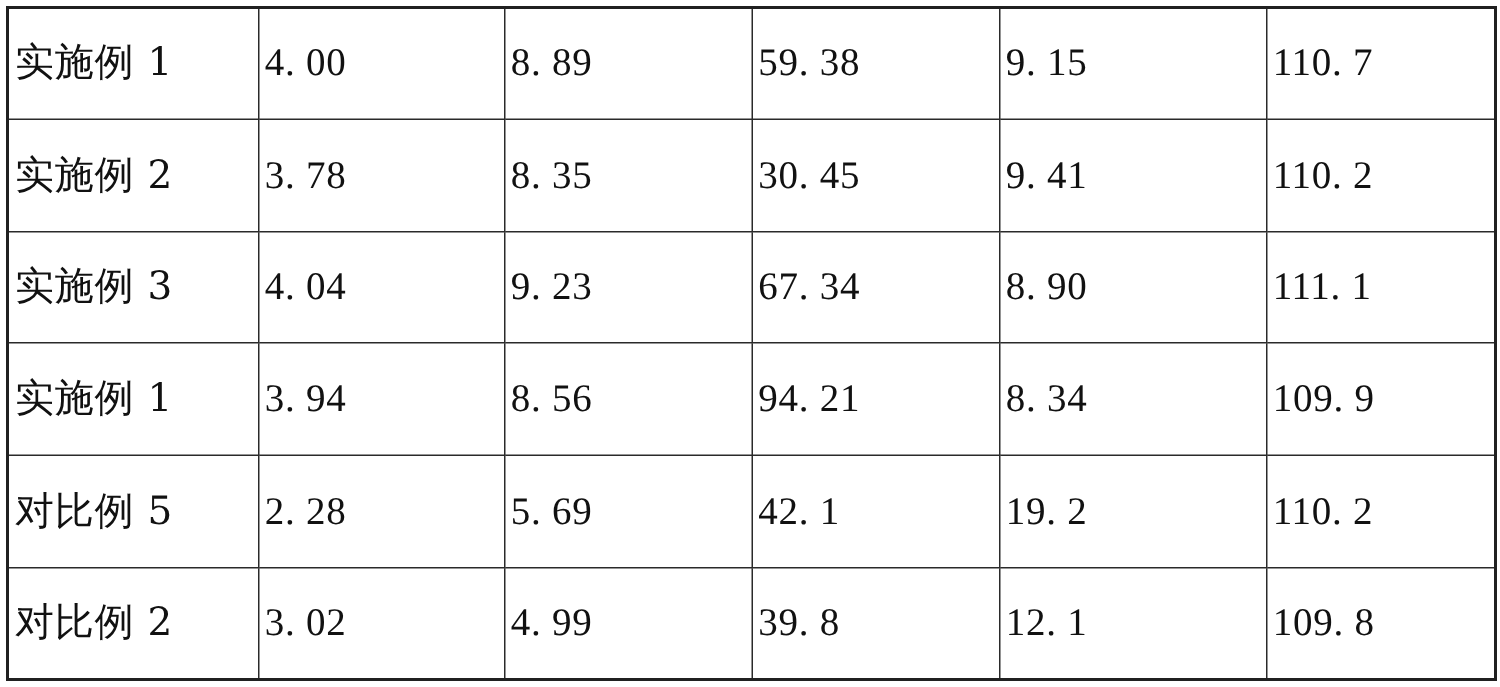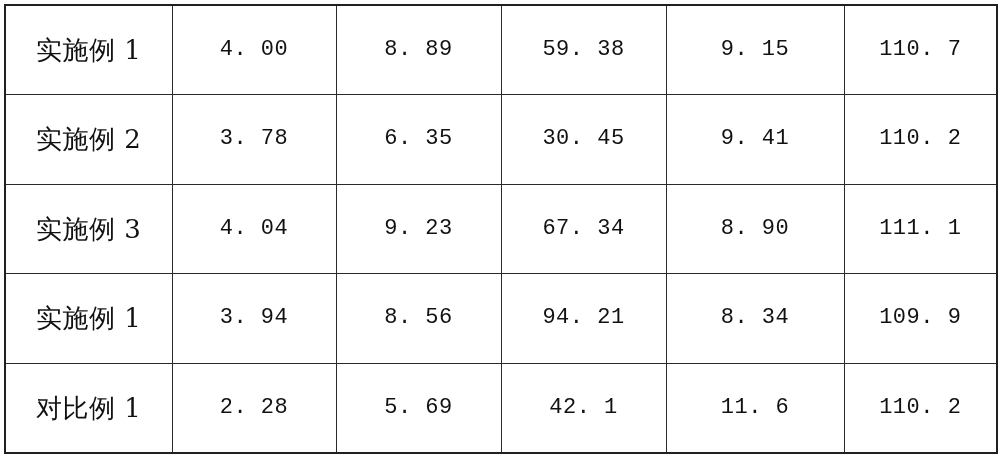--- a/index.html
+++ b/index.html
@@ -26,21 +26,20 @@
     top: 4px;
     width: 992px;
     height: 450px;
     border-collapse: collapse;
     table-layout: fixed;
     border: 2px solid #202020;
   }
   .data-table td {
     border: 1px solid #2a2a2a;
     padding: 16px 4px;
-    text-align: center;
     vertical-align: middle;
     font-size: 25px;
     line-height: 1.1;
     color: #111111;
     white-space: nowrap;
     overflow: hidden;
   }
   .data-table tr {
     height: 64.2px;
   }
@@ -51,22 +50,22 @@
   col.c3 { width: 165px; }
   col.c4 { width: 178px; }
   col.c5 { width: 153px; }
 
   td.label-cell {
     font-family: "DejaVu Serif", "Liberation Serif", serif;
     font-size: 26px;
     letter-spacing: 0.5px;
   }
   td.num-cell {
-    font-family: Liberation Mono, monospace;
-    font-size: 22px;
+    font-family: Liberation Serif, serif;
+    font-size: 26px;
     letter-spacing: 0.5px;
   }
 </style>
 </head>
 <body>
 
 <div class="page">
   <table class="data-table">
     <colgroup>
       <col class="c0">
@@ -81,21 +80,21 @@
         <td class="label-cell">实施例 1</td>
         <td class="num-cell">4. 00</td>
         <td class="num-cell">8. 89</td>
         <td class="num-cell">59. 38</td>
         <td class="num-cell">9. 15</td>
         <td class="num-cell">110. 7</td>
       </tr>
       <tr>
         <td class="label-cell">实施例 2</td>
         <td class="num-cell">3. 78</td>
-        <td class="num-cell">6. 35</td>
+        <td class="num-cell">8. 35</td>
         <td class="num-cell">30. 45</td>
         <td class="num-cell">9. 41</td>
         <td class="num-cell">110. 2</td>
       </tr>
       <tr>
         <td class="label-cell">实施例 3</td>
         <td class="num-cell">4. 04</td>
         <td class="num-cell">9. 23</td>
         <td class="num-cell">67. 34</td>
         <td class="num-cell">8. 90</td>
@@ -103,22 +102,30 @@
       </tr>
       <tr>
         <td class="label-cell">实施例 1</td>
         <td class="num-cell">3. 94</td>
         <td class="num-cell">8. 56</td>
         <td class="num-cell">94. 21</td>
         <td class="num-cell">8. 34</td>
         <td class="num-cell">109. 9</td>
       </tr>
       <tr>
-        <td class="label-cell">对比例 1</td>
+        <td class="label-cell">对比例 5</td>
         <td class="num-cell">2. 28</td>
         <td class="num-cell">5. 69</td>
         <td class="num-cell">42. 1</td>
-        <td class="num-cell">11. 6</td>
+        <td class="num-cell">19. 2</td>
         <td class="num-cell">110. 2</td>
+      </tr>
+      <tr>
+        <td class="label-cell">对比例 2</td>
+        <td class="num-cell">3. 02</td>
+        <td class="num-cell">4. 99</td>
+        <td class="num-cell">39. 8</td>
+        <td class="num-cell">12. 1</td>
+        <td class="num-cell">109. 8</td>
       </tr>
     </tbody>
   </table>
 </div>
 
 </body></html>

